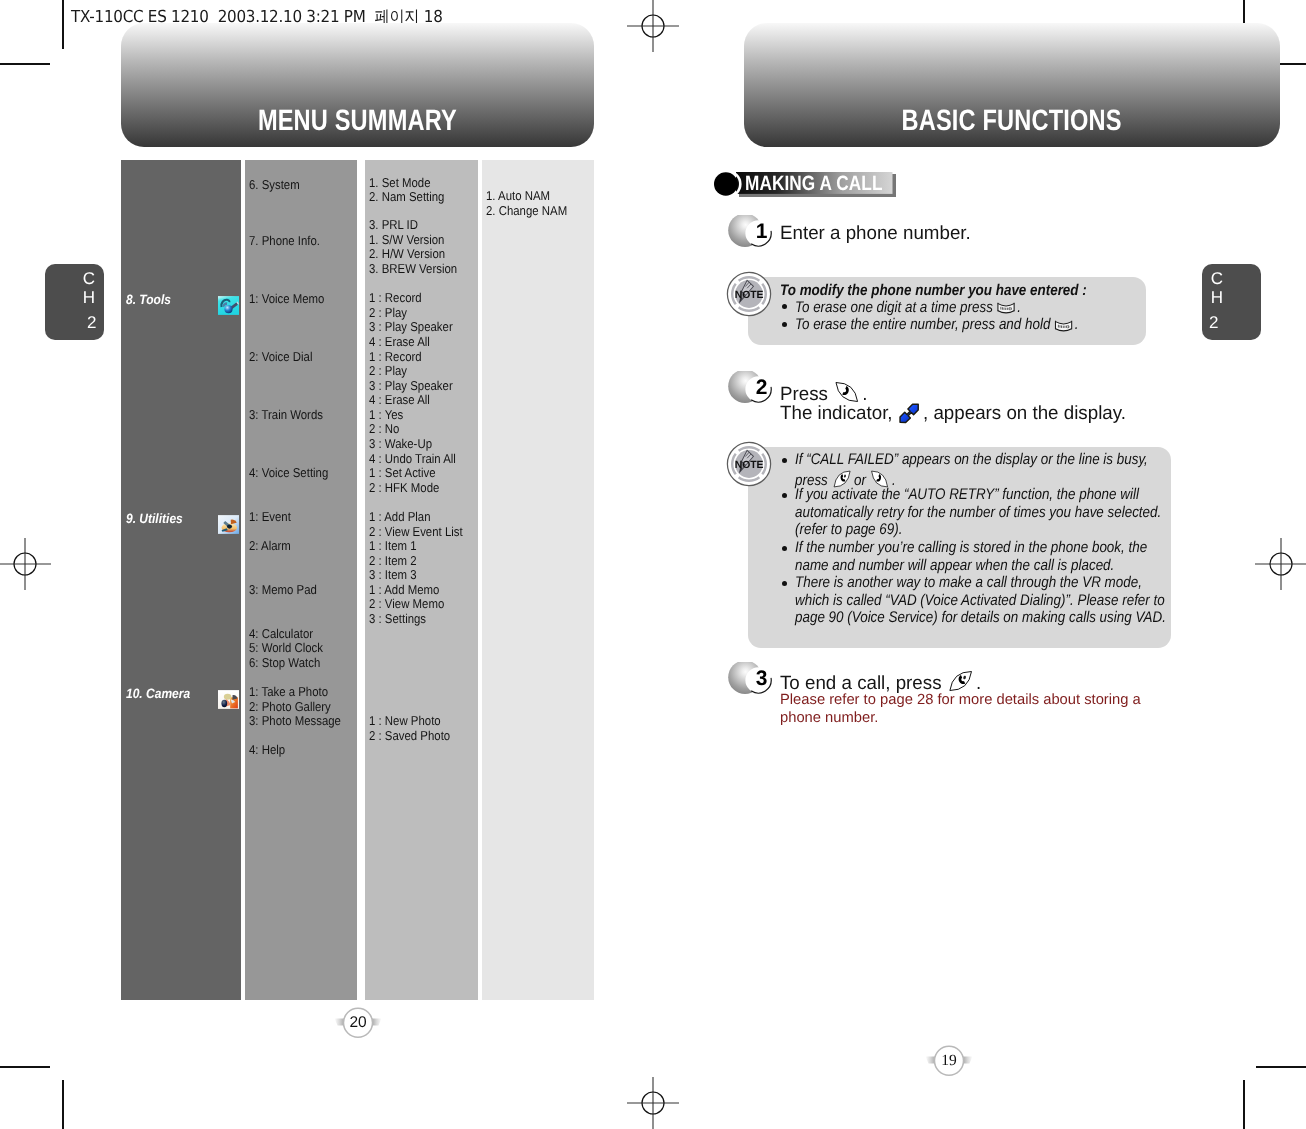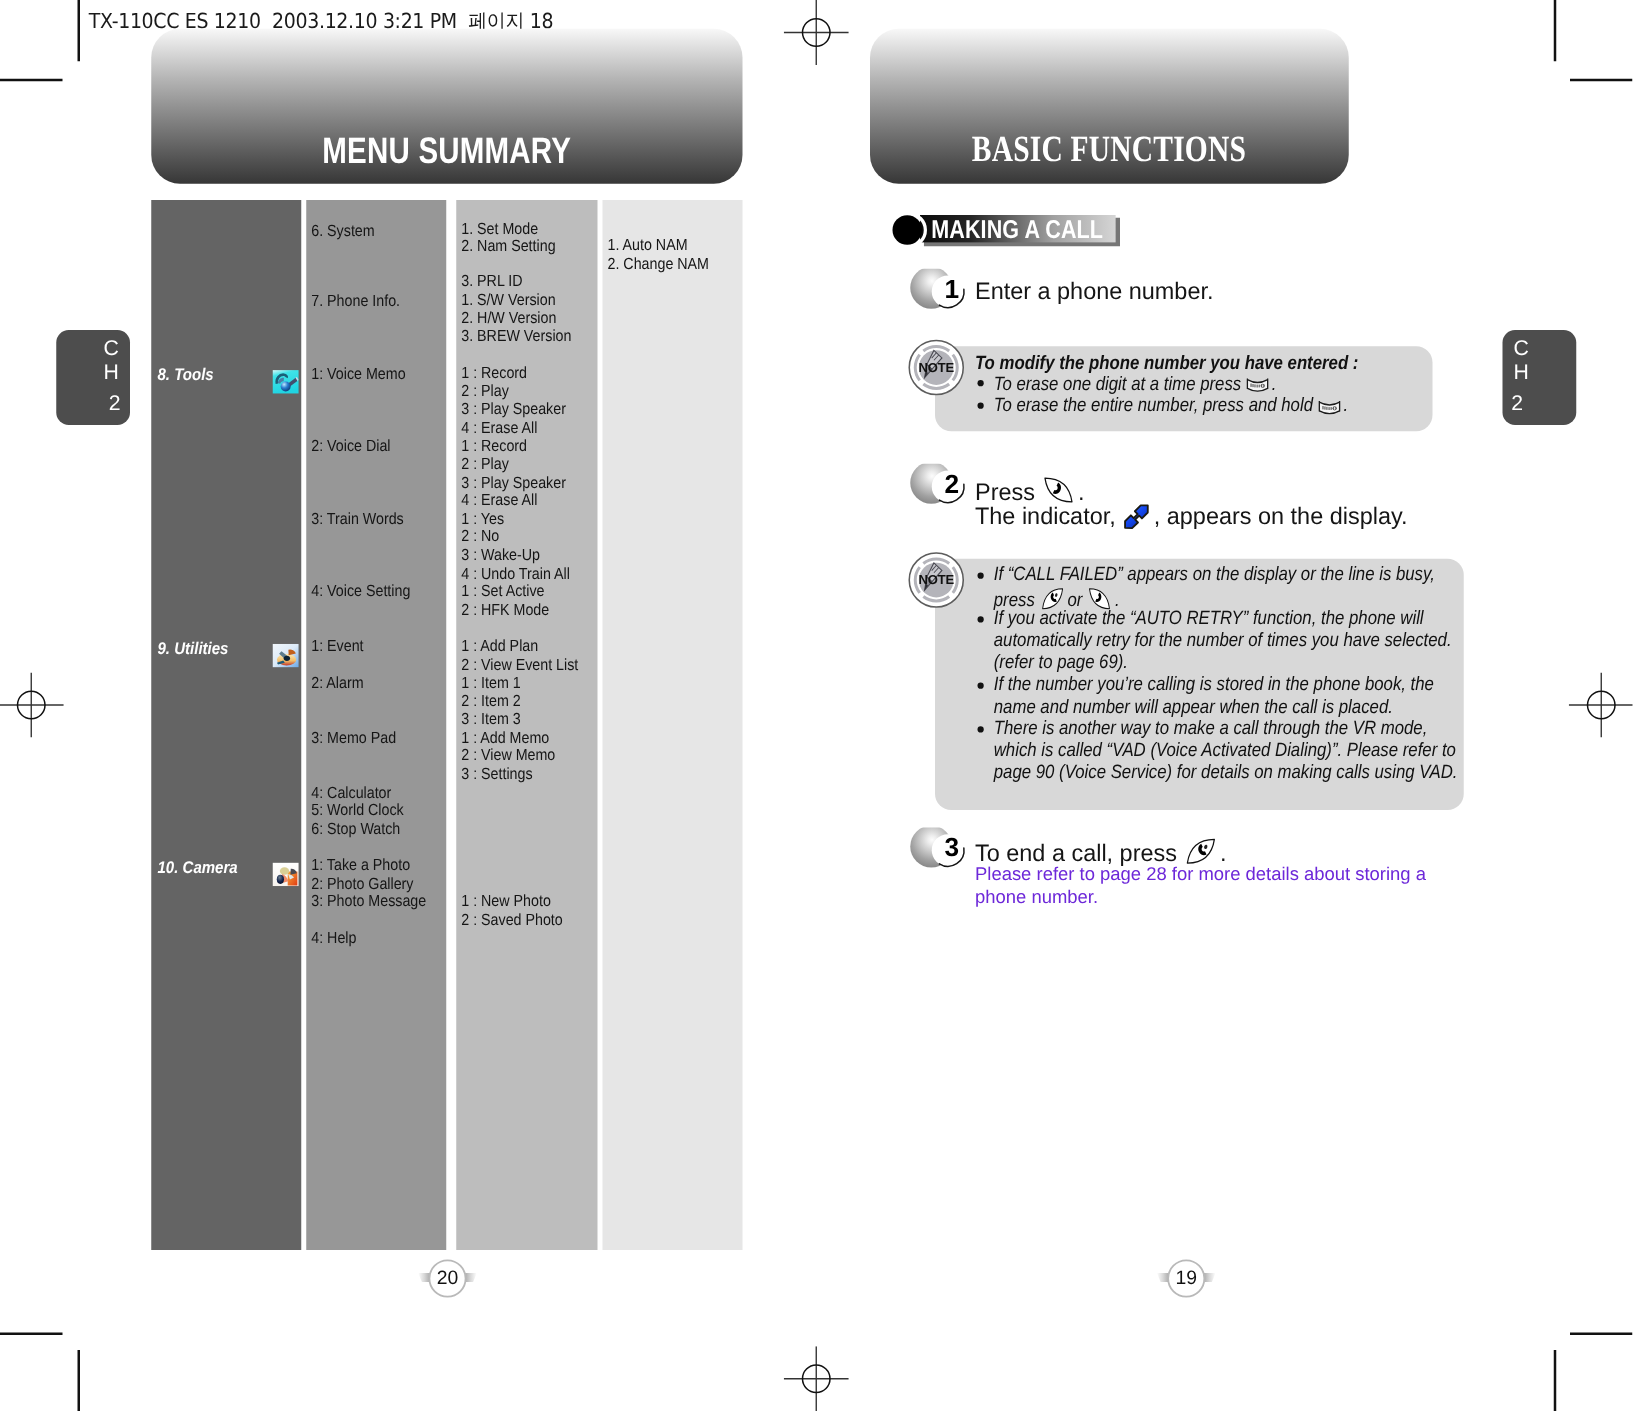--- a/index.html
+++ b/index.html
@@ -35,21 +35,21 @@
      font-size:15.5px;line-height:18px;color:#111;}
   
   .mcol{position:absolute;}
   .mtxt{position:absolute;font-size:12.9px;line-height:13px;white-space:nowrap;color:#151515;
      transform:scaleX(0.885);transform-origin:left top;}
   .mtxt.it{font-style:italic;font-weight:bold;color:#fff;font-size:13.5px;
      transform:scaleX(0.89);transform-origin:left top;}
   .micon{position:absolute;width:21px;height:19px;}
   .steptxt{position:absolute;font-size:19.1px;color:#151515;white-space:nowrap;
      transform:scaleX(0.982);transform-origin:left top;}
-  .substep{position:absolute;font-size:14.75px;color:#6d28d9;line-height:18.3px;}
+  .substep{position:absolute;font-size:14.75px;color:#7f1d1d;line-height:18.3px;}
   .notebox{position:absolute;background:#d8d8d8;border-radius:13px;}
   .notetext{position:absolute;font-style:italic;font-size:15.4px;line-height:17.6px;color:#111;
      transform:scaleX(0.872);transform-origin:left top;}
   .bullet{position:absolute;width:5px;height:5px;border-radius:50%;background:#111;}
   .nicon{display:inline-block;vertical-align:-3px;margin:0 2px 0 4px;}
   .kicon{display:inline-block;vertical-align:-4px;margin:0 3px 0 6px;}
   .notetext .kicon{margin:0 2px 0 4px;vertical-align:-4.5px;}
   .notetext .kicon svg{width:24px;height:20px;}
   .bicon{display:inline-block;vertical-align:-5px;margin:0 3px 0 5px;}
   
@@ -245,30 +245,30 @@
           <stop offset="0.45" stop-color="#d8d8d8"></stop>
         <stop offset="1" stop-color="#9e9e9e"></stop>
         </linearGradient>
     </defs>
     <path d="M4.5 12.4 L15.5 12.4 L15.5 19.6 L7.5 19.6 Z" fill="url(#wgL)"></path>
     <path d="M51.5 12.4 L40.5 12.4 L40.5 19.6 L48.5 19.6 Z" fill="url(#wgR)"></path>
     <circle cx="28" cy="16.8" r="14.5" fill="#fff" stroke="#b9b9b9" stroke-width="1.5"></circle>
   </svg>
   <div class="pagenum-txt">20</div>
 </div>
-<div style="position:absolute;left:921px;top:1006px;">
+<div style="position:absolute;left:921px;top:1044px;font-family:Liberation Serif, serif;">
   <svg width="56" height="34" viewBox="0 0 56 34">
     <path d="M4.5 12.4 L15.5 12.4 L15.5 19.6 L7.5 19.6 Z" fill="url(#wgL)"></path>
     <path d="M51.5 12.4 L40.5 12.4 L40.5 19.6 L48.5 19.6 Z" fill="url(#wgR)"></path>
     <circle cx="28" cy="16.8" r="14.5" fill="#fff" stroke="#b9b9b9" stroke-width="1.5"></circle>
   </svg>
   <div class="pagenum-txt">19</div>
 </div>
 
-<div class="banner" style="left:696px;top:23px;width:383px;height:124px;font-family:Liberation Serif, serif;">
+<div class="banner" style="left:744px;top:23px;width:536px;height:124px;">
   <span>BASIC FUNCTIONS</span>
 </div>
 
 <div style="position:absolute;left:712px;top:170px;">
   <svg width="160" height="30" viewBox="0 0 160 30" style="position:absolute;left:26.8px;top:4px;">
     <rect x="0" y="0" width="157" height="23" fill="#767676"></rect>
   </svg>
   <svg width="157" height="24" viewBox="0 0 157 24" style="position:absolute;left:23.5px;top:1.6px;">
     <defs>
         <linearGradient id="tbar" x1="0" y1="0" x2="1" y2="0">

